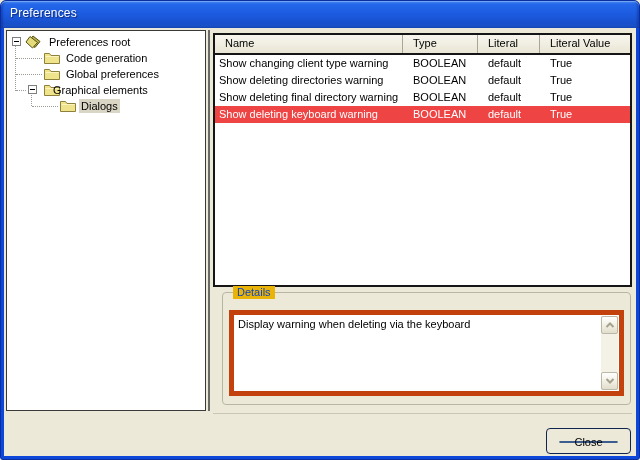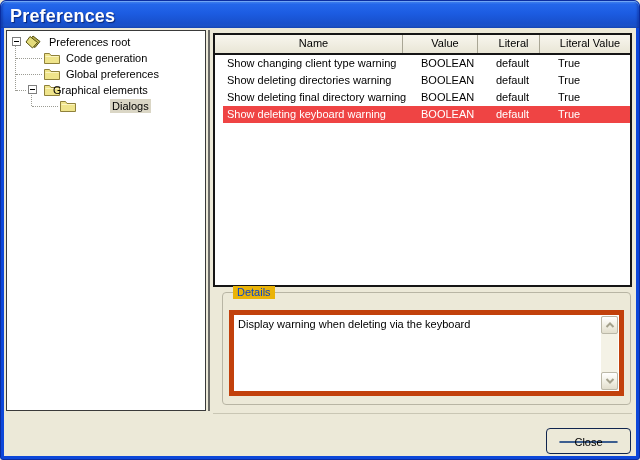--- a/index.html
+++ b/index.html
@@ -2,21 +2,21 @@
 <html><head>
 <meta charset="utf-8">
 <style>
   html,body{margin:0;padding:0;}
   body{width:640px;height:460px;overflow:hidden;background:#ECE9D8;font-family:"Liberation Sans",sans-serif;}
   .window{position:relative;width:640px;height:460px;box-sizing:border-box;border:1px solid #0A2DA0;
           background:#0D47D9;border-radius:6px 6px 3px 3px;overflow:hidden;}
   .titlebar{position:absolute;left:0;top:0;right:0;height:27px;border-radius:5px 5px 0 0;
     background:linear-gradient(180deg,#4E8FF2 0%,#2467EA 12%,#1C5CE2 45%,#1850CC 82%,#1C52C4 100%);
     box-shadow:inset 0 1px 0 #6FA5F5, inset 2px 0 2px rgba(10,30,120,.35), inset -2px 0 2px rgba(10,30,120,.35);}
-  .title{position:absolute;left:9px;top:5px;font-size:18px;font-weight:bold;color:#fff;
+  .title{position:absolute;left:9px;top:5px;font-size:12px;font-weight:normal;color:#fff;
     text-shadow:1px 1px 1px rgba(0,10,60,.6);letter-spacing:.2px;}
   .client{position:absolute;left:3px;right:3px;top:27px;bottom:3px;background:#ECE9D8;}
 
   
   .tree{position:absolute;left:2px;top:2px;width:200px;height:381px;background:#fff;
         border:1px solid #3A3A3A;box-sizing:border-box;}
   .titem{position:absolute;left:1px;right:1px;height:16px;}
   .t0{top:3px}.t1{top:19px}.t2{top:35px}.t3{top:51px}.t4{top:67px}
   .xbox{position:absolute;width:9px;height:9px;top:3px;background:#fff;border:1px solid #7E7E7E;box-sizing:border-box;}
   .minus{position:absolute;left:1px;right:1px;top:3px;height:1px;background:#000;}
@@ -25,28 +25,28 @@
           padding:0 2px;white-space:nowrap;}
   .tlabel.sel{background:#DAD6C5;}
   .conn-v{position:absolute;width:1px;border-left:1px dotted #9C9C94;}
   .conn-h{position:absolute;height:1px;border-top:1px dotted #9C9C94;}
 
   .splitter{position:absolute;left:204px;top:2px;width:2px;height:381px;background:#6A6A66;}
 
   
   .ptable{position:absolute;left:209px;top:5px;width:419px;height:254px;background:#fff;
           border:2px solid #151515;box-sizing:border-box;}
-  .thead{position:absolute;left:0;top:0;right:0;height:18px;text-align:center;}
+  .thead{position:absolute;left:0;top:0;right:0;height:18px;}
   .hc{position:absolute;top:0;height:18px;line-height:17px;font-size:11px;color:#000;box-sizing:border-box;
       padding-left:10px;background:linear-gradient(180deg,#F8F6EE,#E9E6D6);border-right:1px solid #A9A695;
       white-space:nowrap;overflow:hidden;}
   .c0{left:0;width:188px}.c1{left:188px;width:75px}.c2{left:263px;width:62px}.c3{left:325px;width:90px}
   .hc.c3{border-right:none;}
   .head-line{position:absolute;left:0;right:0;top:18px;height:2px;background:#151515;}
-  .trowt{position:absolute;left:8px;right:0;height:17px;background:#fff;}
+  .trowt{position:absolute;left:0;right:0;height:17px;background:#fff;}
   .r0{top:20px}.r1{top:37px}.r2{top:54px}.r3{top:71px}
   .tc{position:absolute;top:0;height:17px;line-height:17px;font-size:11px;box-sizing:border-box;
       padding-left:10px;white-space:nowrap;overflow:hidden;}
   .tc.c0{padding-left:4px;}
   .trowt.sel{background:#ef4444;color:#fff;}
 
   .sep-line{position:absolute;left:209px;top:385px;width:419px;height:1px;background:#C9C6B4;}
 
   
   .groupbox{position:absolute;left:218px;top:264px;width:409px;height:113px;border:1px solid #B8B5A4;
@@ -136,30 +136,30 @@
         <span class="tlabel" style="left:43px;">Graphical elements</span>
       </div>
 
       <div class="titem t4">
         <span class="ticon" style="left:52px;">
           <svg width="16" height="13" viewBox="0 0 16 13">
             <path d="M0.5 11.5 V1.5 h5 l1.5 2 h8.5 v8 Z" fill="#EFE48B" stroke="#8F813B"></path>
             <path d="M1.5 4.5 h13" stroke="#FBF4C0" fill="none"></path>
           </svg>
         </span>
-        <span class="tlabel sel" style="left:71px;margin-left:31px;">Dialogs</span>
+        <span class="tlabel sel" style="left:71px;">Dialogs</span>
       </div>
     </div>
 
     <div class="splitter"></div>
 
     <div class="ptable">
       <div class="thead">
         <div class="hc c0">Name</div>
-        <div class="hc c1">Value</div>
+        <div class="hc c1">Type</div>
         <div class="hc c2">Literal</div>
         <div class="hc c3">Literal Value</div>
       </div>
       <div class="head-line"></div>
 
       <div class="trowt r0">
         <div class="tc c0">Show changing client type warning</div>
         <div class="tc c1">BOOLEAN</div>
         <div class="tc c2">default</div>
         <div class="tc c3">True</div>

